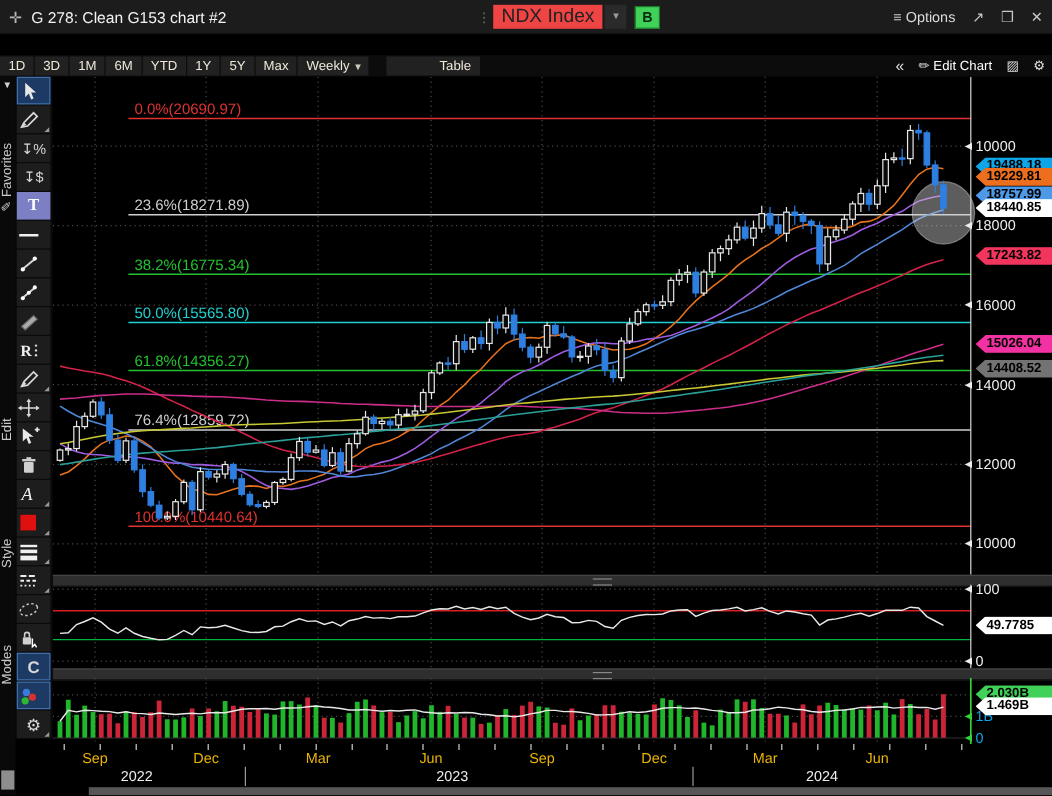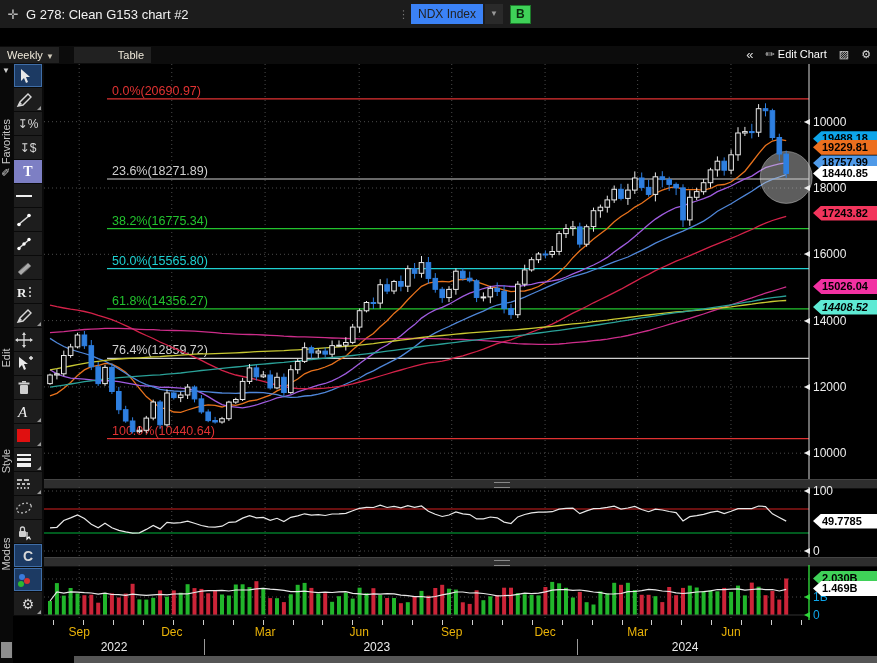--- a/index.html
+++ b/index.html
@@ -5,21 +5,21 @@
   html,body{margin:0;padding:0;background:#000;}
   #app{position:relative;width:877px;height:663px;background:#000;overflow:hidden;
        font-family:"Liberation Sans",sans-serif;color:#e8e8e8;-webkit-font-smoothing:antialiased;}
   
   .titlebar{position:absolute;left:0;top:0;width:877px;height:28px;background:#1c1c1c;
             display:flex;align-items:center;border-bottom:1px solid #000;}
   .titlebar .anchor{width:26px;text-align:center;color:#b8b8b8;font-size:13px;}
   .titlebar .title{font-size:13px;color:#f2f2f2;white-space:nowrap;}
   .tb-center{position:absolute;left:398px;top:3px;display:flex;align-items:center;height:22px;}
   .grip{color:#777;font-size:11px;margin-right:3px;letter-spacing:-1px;}
-  .sec-box{background:#3b82f6;color:#222;font-size:12px;padding:2px 7px;height:16px;line-height:16px;}
+  .sec-box{background:#ef4444;color:#222;font-size:16px;padding:2px 7px;height:16px;line-height:16px;}
   .dd-box{background:#2a2a2a;color:#999;font-size:8px;padding:2px 5px;height:16px;line-height:16px;margin-left:2px;}
   .b-box{background:#3fd158;border:1px solid #1d7a2a;color:#0a2a0d;font-weight:bold;font-size:12px;
          padding:0 5px;height:17px;line-height:17px;margin-left:7px;}
   .tb-right{position:absolute;right:8px;top:0;height:28px;display:flex;align-items:center;gap:14px;
             font-size:12px;color:#dcdcdc;}
   .tb-right .wicon{font-size:12px;color:#c8c8c8;}
   
   .menubar{position:absolute;left:0;top:28px;width:877px;height:18px;background:#111;display:flex;gap:2px;}
   .menu-item{background:#2e2e2e;color:#e4e4e4;font-size:11px;padding:0 8px;line-height:17px;height:17px;}
   .menu-item .car{color:#999;font-size:8px;}
@@ -76,24 +76,40 @@
 
   <div class="titlebar">
     <span class="anchor">✛</span>
     <span class="title">G 278: Clean G153 chart #2</span>
     <div class="tb-center">
       <span class="grip">⋮</span>
       <span class="sec-box">NDX Index</span>
       <span class="dd-box">▼</span>
       <span class="b-box">B</span>
     </div>
+    <div class="tb-right">
+      <span><span class="wicon">≡ </span><span>Options</span></span>
+      <span class="wicon">↗</span>
+      <span class="wicon">❒</span>
+      <span class="wicon">✕</span>
+    </div>
   </div>
 
 
   <div class="toolbar">
+    <span id="periods" style="display: inline-flex;">
+        <span class="pbtn">1D</span>
+        <span class="pbtn">3D</span>
+        <span class="pbtn">1M</span>
+        <span class="pbtn">6M</span>
+        <span class="pbtn">YTD</span>
+        <span class="pbtn">1Y</span>
+        <span class="pbtn">5Y</span>
+        <span class="pbtn">Max</span>
+      </span>
     <span class="pbtn freq"><span>Weekly</span> <span class="car">▼</span></span>
     <span class="pbtn tbl-btn">Table</span>
     <div class="tb3-right">
       <span style="font-size:13px;">«</span>
       <span><span>✏ </span><span style="color:#fff;">Edit Chart</span></span>
       <span>▨</span>
       <span>⚙</span>
     </div>
   </div>
 
@@ -694,21 +710,21 @@
         <div class="tick" style="top:183.3px">16000</div>
         <div class="tick" style="top:249.6px">14000</div>
         <div class="tick" style="top:315.9px">12000</div>
         <div class="tick" style="top:382.2px">10000</div>
         <div class="chip" style="top:67.2px;background:#0ea5e9;">19488.18</div>
         <div class="chip" style="top:91.4px;background:#4f9ae8;">18757.99</div>
         <div class="chip" style="top:75.7px;background:#ed6f1e;">19229.81</div>
         <div class="chip" style="top:101.9px;background:#ffffff;">18440.85</div>
         <div class="chip" style="top:141.6px;background:#f2355c;">17243.82</div>
         <div class="chip" style="top:215.1px;background:#f231a2;">15026.04</div>
-        <div class="chip" style="top:235.6px;background:#5eead4;font-style:italic;">14408.52</div>
+        <div class="chip" style="top:235.6px;background:#737373;">14408.52</div>
         <div class="tick" style="top:420.0px">100</div>
         <div class="tick" style="top:480.0px">0</div>
         <div class="chip" style="top:449.6px;background:#ffffff;">49.7785</div>
         <div class="tick green" style="top:526.0px">1B</div>
         <div class="tick green" style="top:544.0px">0</div>
         <div class="chip" style="top:507.0px;background:#3fd158;">2.030B</div>
         <div class="chip" style="top:517.1px;background:#ffffff;">1.469B</div>
       </div>
   </div>
 

